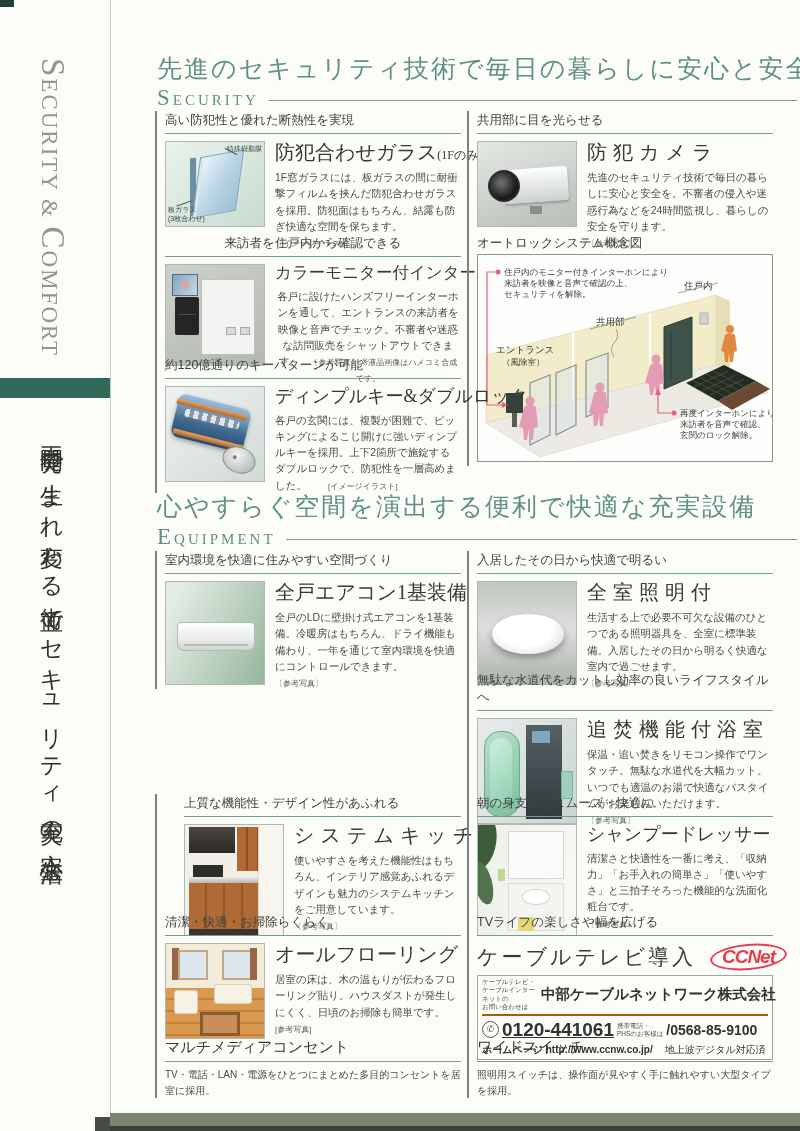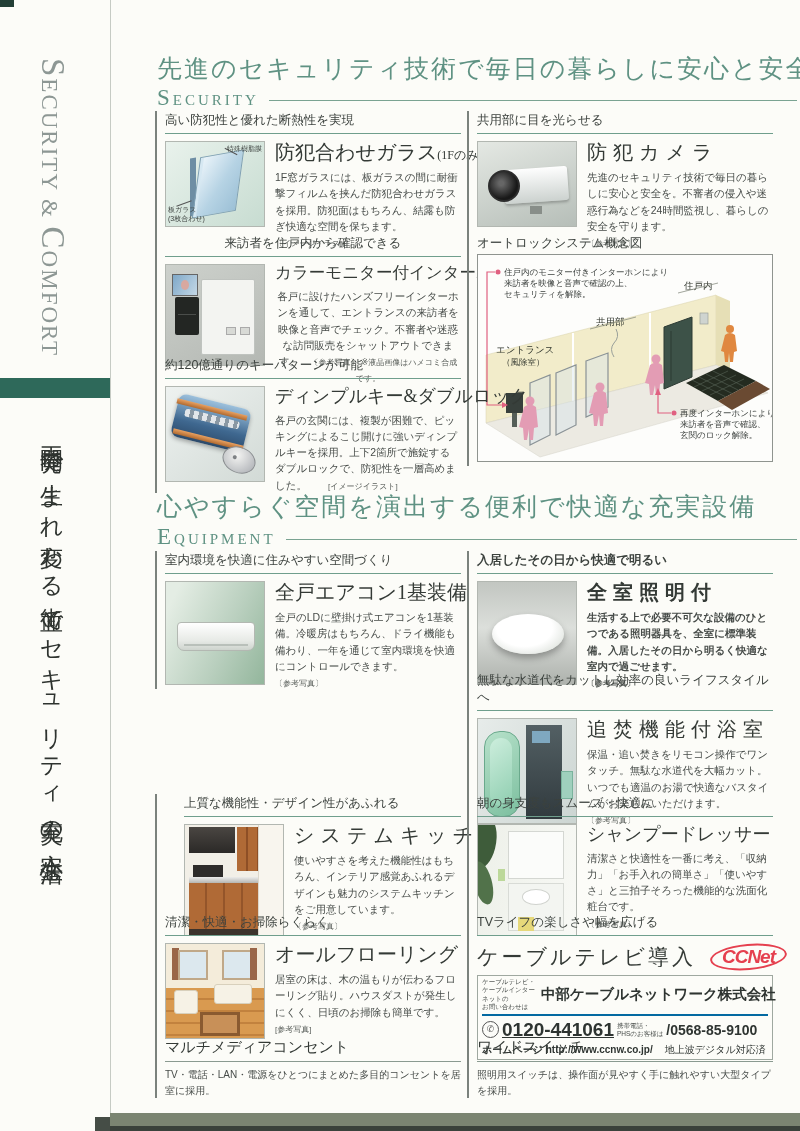--- a/index.html
+++ b/index.html
@@ -157,21 +157,21 @@
   
   .diagram{border:1px solid #8f948f;margin-top:2px;background:#fdfdfb;}
 
   
   .catv-titlerow{display:flex;align-items:center;gap:16px;margin:2px 0 4px;}
   .catv-title{font-size:21px;letter-spacing:3px;color:#343a36;white-space:nowrap;}
   .ccnet{position:relative;font-style:italic;font-weight:bold;font-size:19px;color:#e5404f;
       padding:3px 10px;letter-spacing:-1px;}
   .ccnet-oval{position:absolute;inset:1px -2px;border:2.5px solid #e5404f;border-radius:50%;transform:rotate(-5deg);}
   .cbox{border:1px solid #9fa8a0;margin-top:2px;padding:2px 4px;}
-  .cbox-row1{display:flex;align-items:center;border-bottom:2px solid #0369a1;padding-bottom:2px;gap:3px;}
+  .cbox-row1{display:flex;align-items:center;border-bottom:2px solid #a16207;padding-bottom:2px;gap:3px;}
   .inq{font-size:6.5px;line-height:1.3;color:#474c49;flex:0 0 56px;}
   .company{font-size:14.5px;font-weight:bold;color:#2e3431;white-space:nowrap;}
   .cbox-row2{display:flex;align-items:center;gap:3px;padding:3px 0 2px;}
   .dial-icon{flex:0 0 auto;width:15px;height:15px;border:1.5px solid #555;border-radius:50%;
       font-size:9px;line-height:15px;text-align:center;color:#555;}
   .phone1{font-size:19px;font-weight:bold;color:#2e3431;white-space:nowrap;text-decoration:underline;}
   .pnote{font-size:6.5px;line-height:1.25;color:#474c49;}
   .phone2{font-size:14px;font-weight:bold;color:#2e3431;white-space:nowrap;}
   .cbox-row3{display:flex;gap:12px;font-size:10px;color:#2e3431;white-space:nowrap;}
   .cbox-row3 .hp{font-weight:bold;}
@@ -365,21 +365,21 @@
         <div class="ac-unit"></div>
       </div>
       <div class="f-text">
         <div class="f-title serif">全戸エアコン1基装備</div>
         <p class="f-body">全戸のLDに壁掛け式エアコンを1基装備。冷暖房はもちろん、ドライ機能も備わり、一年を通じて室内環境を快適にコントロールできます。</p>
         <span class="f-note blockn">〔参考写真〕</span>
       </div>
     </div>
   </div>
 
-  <div class="feature" style="left:467px;top:551px;font-weight:bold;">
+  <div class="feature" style="left:467px;top:551px;">
     <div class="f-header">入居したその日から快適で明るい</div>
     <div class="f-rule"></div>
     <div class="f-row">
       <div class="f-img img-light">
         <div class="lt-oval"></div>
       </div>
       <div class="f-text">
         <div class="f-title serif spread">全室照明付</div>
         <p class="f-body">生活する上で必要不可欠な設備のひとつである照明器具を、全室に標準装備。入居したその日から明るく快適な室内で過ごせます。</p>
         <span class="f-note blockn">〔参考写真〕</span>

